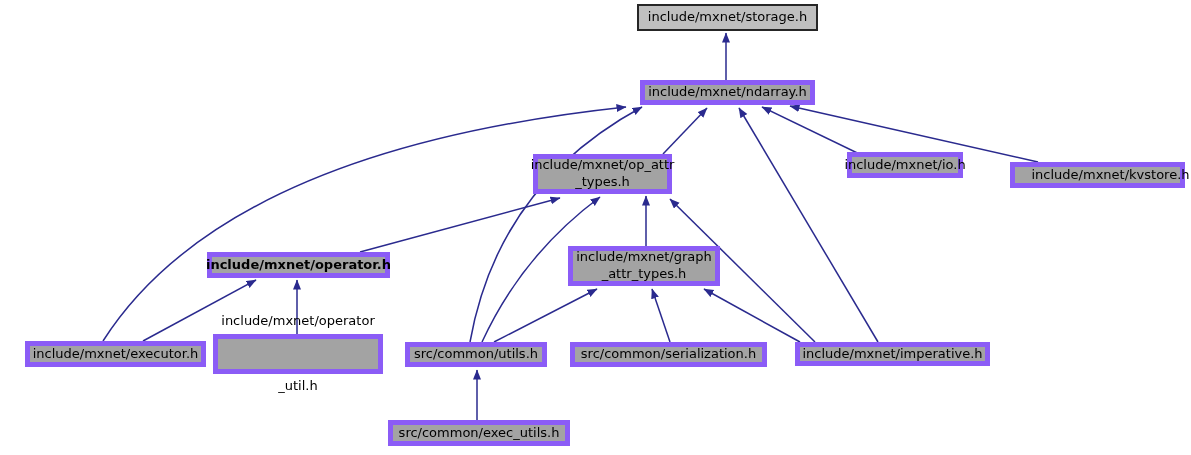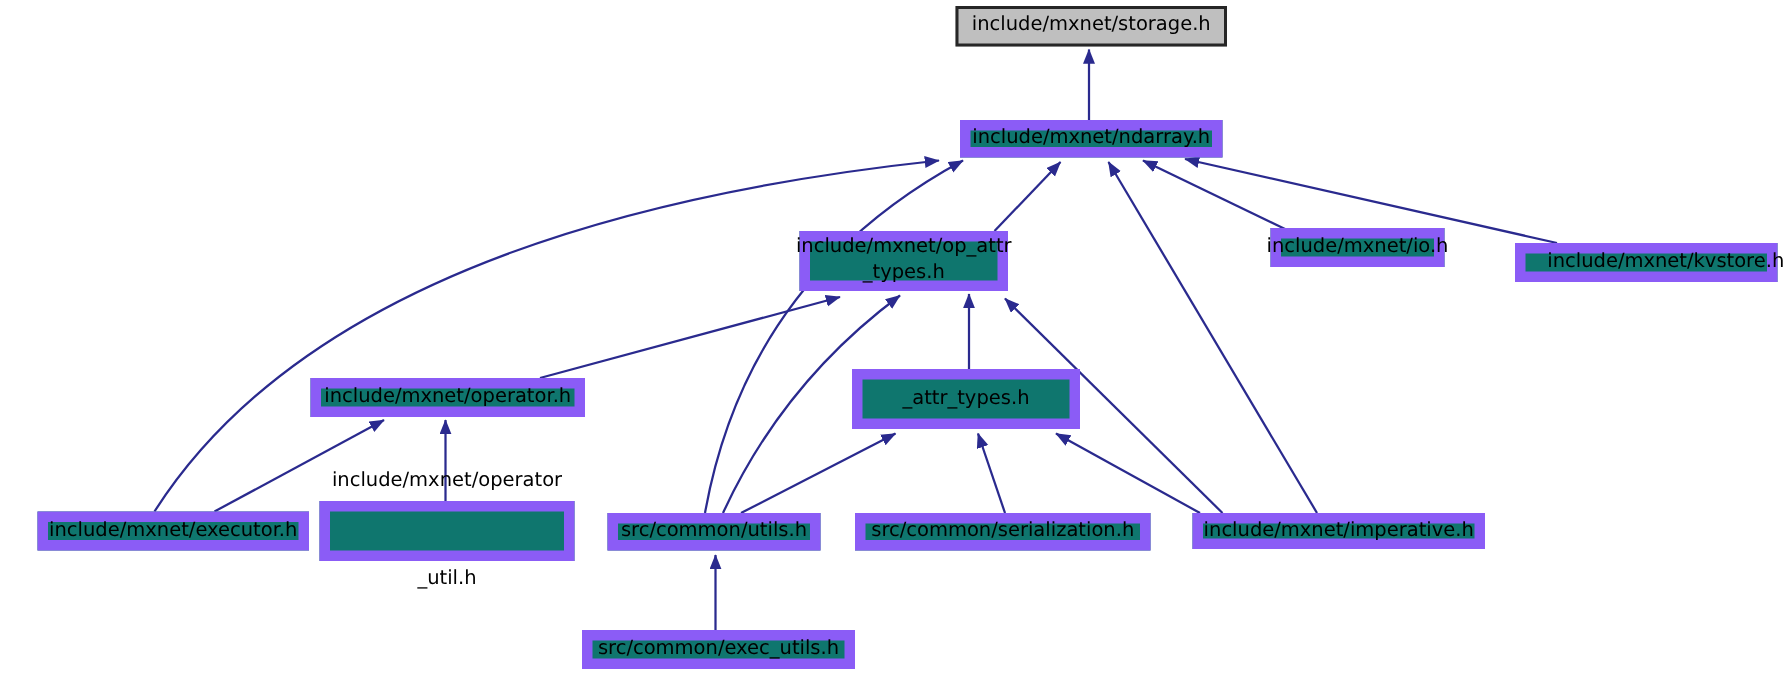--- a/index.html
+++ b/index.html
@@ -17,22 +17,22 @@
     width: 1191px;
     height: 455px;
   }
   .node {
     position: absolute;
     box-sizing: border-box;
     display: flex;
     flex-direction: column;
     justify-content: center;
     align-items: center;
-    background: #0f766e;
-    border: 7px solid #8b5cf6;
+    background: #a3a3a3;
+    border: 5px solid #8b5cf6;
     color: #000000;
     font-size: 13px;
     line-height: 1.28;
     white-space: nowrap;
     text-align: center;
     cursor: pointer;
   }
   .node.hl {
     background: #bfbfbf;
     border: 2px solid #262626;
@@ -79,24 +79,25 @@
       <div class="node" style="left: 533px; top: 154px; width: 139px; height: 40px; align-items: center;">
         <span>include/mxnet/op_attr</span>
         <span>_types.h</span>
       </div>
       <div class="node" style="left: 847px; top: 152px; width: 116px; height: 26px;">
         <span>include/mxnet/io.h</span>
       </div>
       <div class="node" style="left: 1010px; top: 162px; width: 175px; height: 26px; padding-left: 26px;">
         <span>include/mxnet/kvstore.h</span>
       </div>
-      <div class="node" style="left: 207px; top: 252px; width: 183px; height: 26px;">
+      <div class="node" style="left: 207px; top: 252px; width: 183px; height: 26px; font-weight: bold;">
         <span>include/mxnet/operator.h</span>
       </div>
       <div class="node" style="left: 568px; top: 246px; width: 152px; height: 40px;">
+        <span>include/mxnet/graph</span>
         <span>_attr_types.h</span>
       </div>
       <div class="node" style="left: 7px; top: 341px; width: 181px; height: 26px; margin-left: 18px;">
         <span>include/mxnet/executor.h</span>
       </div>
       <div class="node" style="left: 213px; top: 334px; width: 170px; height: 40px; gap: 48px;">
         <span>include/mxnet/operator</span>
         <span>_util.h</span>
       </div>
       <div class="node" style="left: 405px; top: 342px; width: 142px; height: 25px;">

